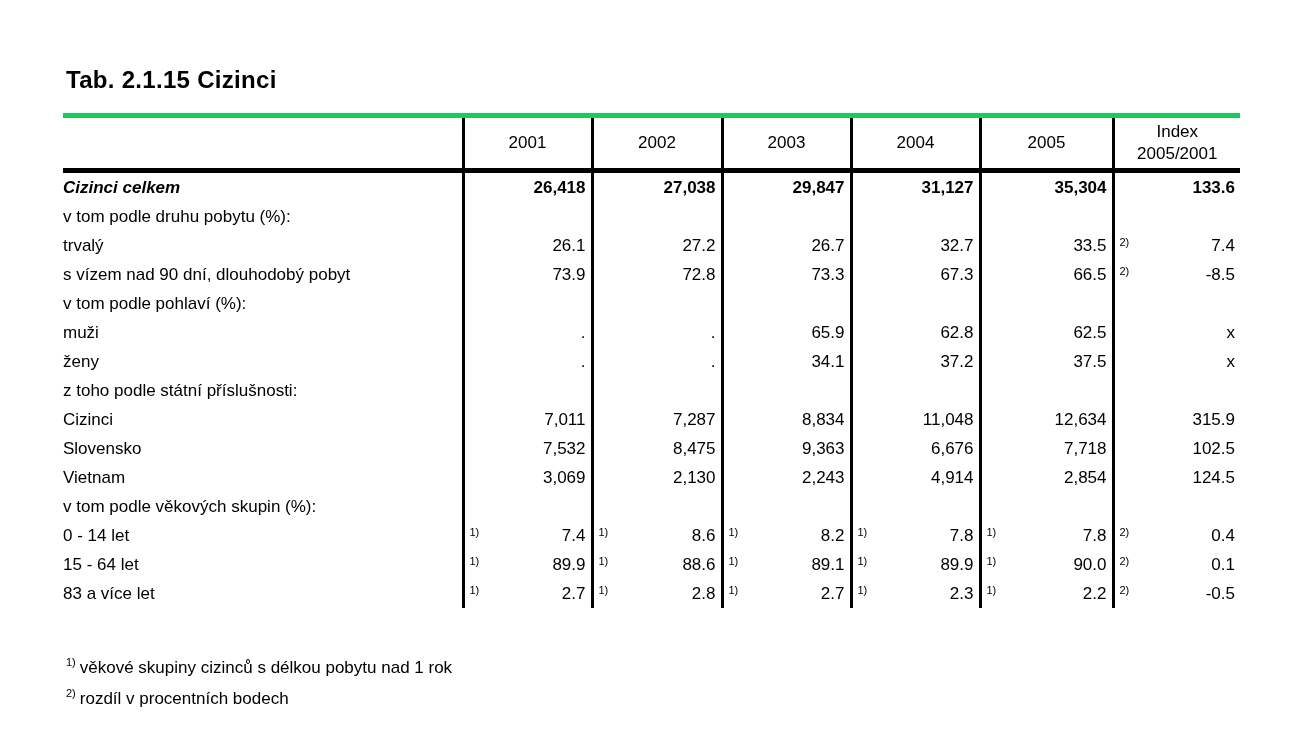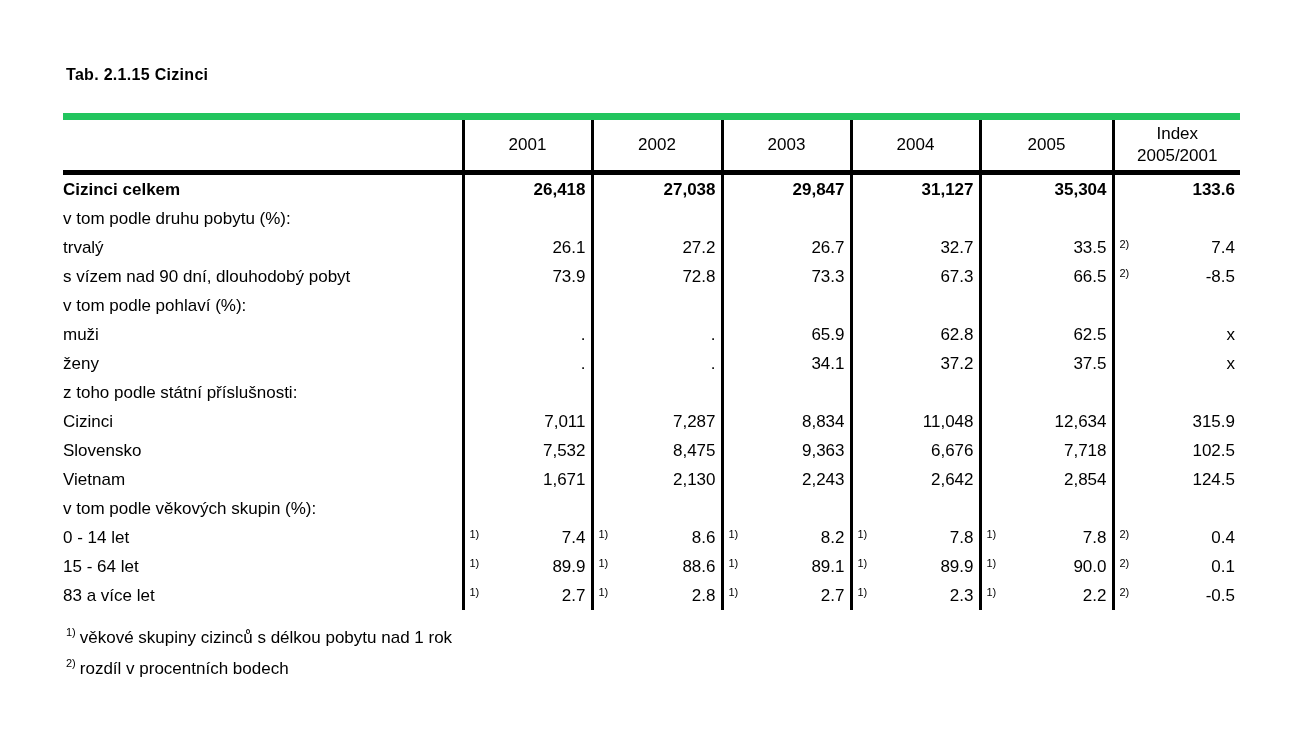--- a/index.html
+++ b/index.html
@@ -10,73 +10,73 @@
     background: #ffffff;
     color: #000000;
     font-family: "Liberation Sans", sans-serif;
     overflow: hidden;
   }
   .title {
     position: absolute;
     left: 66px;
     top: 66px;
     margin: 0;
-    font-size: 16px;
+    font-size: 24px;
     font-weight: bold;
     letter-spacing: 0.3px;
   }
   table.tbl {
     position: absolute;
     left: 63px;
     top: 113px;
     width: 1177px;
     border-collapse: collapse;
     table-layout: fixed;
-    border-top: 7px solid #22c55e;
+    border-top: 5px solid #22c55e;
   }
   .tbl th {
     height: 50px;
     padding: 0;
     font-weight: normal;
     font-size: 17px;
     text-align: center;
     vertical-align: middle;
     border-bottom: 5px solid #000;
   }
   .tbl th.idx div { line-height: 1.3; }
   .vline { border-left: 3px solid #000; }
   .tbl td {
     height: 29px;
     padding: 0;
     font-size: 17px;
     vertical-align: middle;
     white-space: nowrap;
   }
   td.lbl { overflow: hidden; }
-  .ind0 { padding-left: 5px; }
+  .ind0 { padding-left: 5px; font-style: italic; }
   .ind1 { padding-left: 9px; margin-left: 20px; }
   .ind2 { padding-left: 18px; margin-top: 16px; }
   .ind3 { padding-left: 28px; }
   tr.bold td { font-weight: bold; }
   .cellwrap {
     display: flex;
     align-items: center;
     height: 100%;
     padding: 0 5px 0 5px;
   }
   .marker {
     font-size: 11px;
     line-height: 1;
     transform: translateY(-3px);
   }
   .value { margin-left: auto; }
   .footnotes {
     position: absolute;
     left: 66px;
-    top: 626px;
+    top: 656px;
   }
   .footnote {
     font-size: 17px;
     margin-bottom: 9px;
   }
   .fn-sup {
     font-size: 11px;
     vertical-align: super;
     margin-right: 4px;
   }
@@ -442,36 +442,36 @@
           <td class="val vline">
             <div class="cellwrap">
               <span class="value">102.5</span>
             </div>
           </td>
         </tr>
         <tr>
           <td class="lbl ind2">Vietnam</td>
           <td class="val vline">
             <div class="cellwrap">
-              <span class="value">1,671</span>
+              <span class="value">3,069</span>
             </div>
           </td>
           <td class="val vline">
             <div class="cellwrap">
               <span class="value">2,130</span>
             </div>
           </td>
           <td class="val vline">
             <div class="cellwrap">
               <span class="value">2,243</span>
             </div>
           </td>
           <td class="val vline">
             <div class="cellwrap">
-              <span class="value">2,642</span>
+              <span class="value">4,914</span>
             </div>
           </td>
           <td class="val vline">
             <div class="cellwrap">
               <span class="value">2,854</span>
             </div>
           </td>
           <td class="val vline">
             <div class="cellwrap">
               <span class="value">124.5</span>

